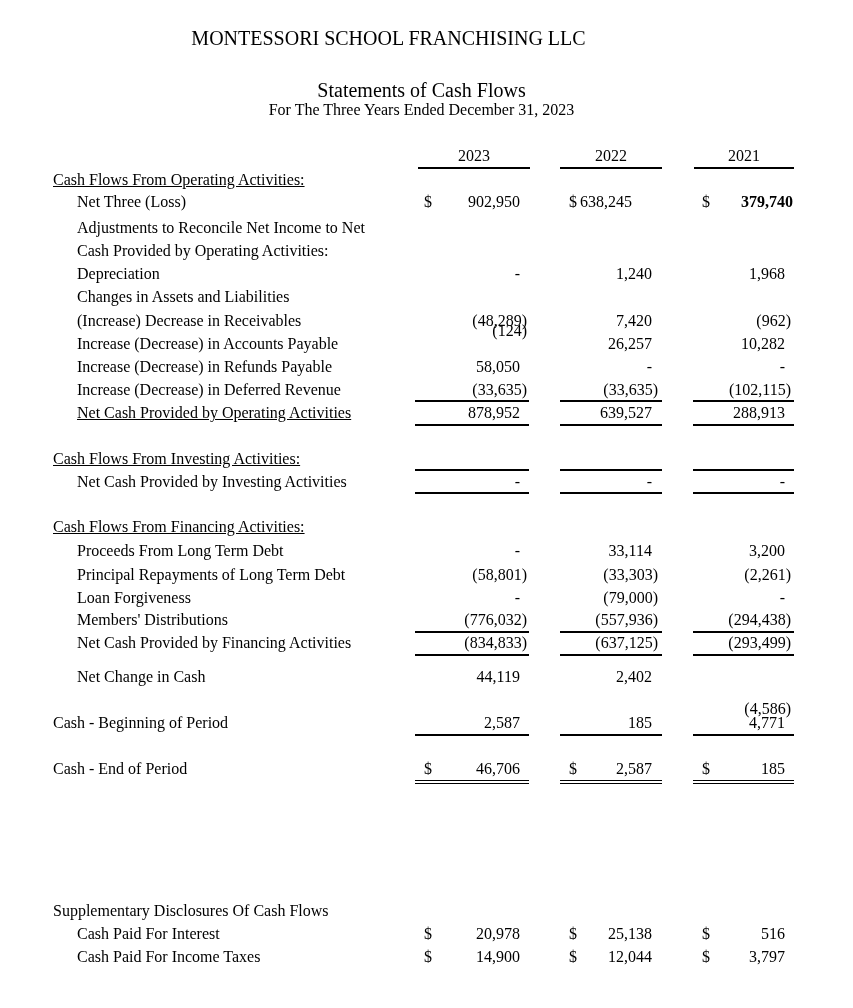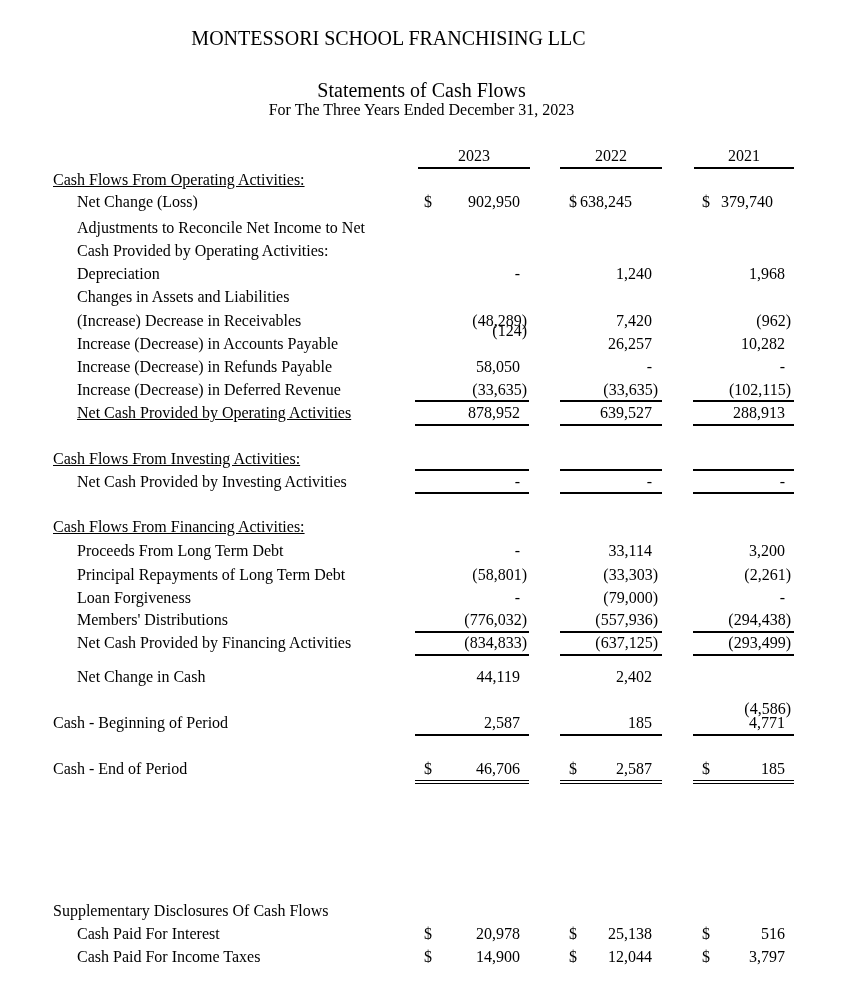--- a/index.html
+++ b/index.html
@@ -31,27 +31,27 @@
 <div class="abs hdr" style="top:147px; left:418px; width:112px;">2023</div>
 <div class="abs hdr" style="top:147px; left:560px; width:102px;">2022</div>
 <div class="abs hdr" style="top:147px; left:694px; width:100px;">2021</div>
 <div class="line" style="top:167px; left:418px; width:112px;"></div>
 <div class="line" style="top:167px; left:560px; width:102px;"></div>
 <div class="line" style="top:167px; left:694px; width:100px;"></div>
 
 <div class="abs lbl sec" style="top:171px;">Cash Flows From Operating Activities:</div>
 
 <div>
-  <div class="abs ind" style="top:193px;">Net Change (Loss)</div>
+  <div class="abs ind" style="top:193px;">Net Three (Loss)</div>
   <div class="abs dollar" style="top:193px; left:424px;">$</div>
   <div class="abs num" style="top:193px; left:430px; width:90px;">902,950</div>
   <div class="abs dollar" style="top:193px; left:569px;">$</div>
   <div class="abs num" style="top:193px; left:560px; width:92px;text-align:center;">638,245</div>
   <div class="abs dollar" style="top:193px; left:702px;">$</div>
-  <div class="abs num" style="top:193px; left:688px; width:85px;">379,740</div>
+  <div class="abs num" style="top:193px; left:708px; width:85px;font-weight:bold;">379,740</div>
 </div>
 
 <div class="abs ind" style="top:219px;">Adjustments to Reconcile Net Income to Net</div>
 <div class="abs ind" style="top:242px;">Cash Provided by Operating Activities:</div>
 
 <div>
   <div class="abs ind" style="top:265px;">Depreciation</div>
   <div class="abs num c1" style="top:265px;">-</div>
   <div class="abs num c2" style="top:265px;">1,240</div>
   <div class="abs num c3" style="top:265px;">1,968</div>

